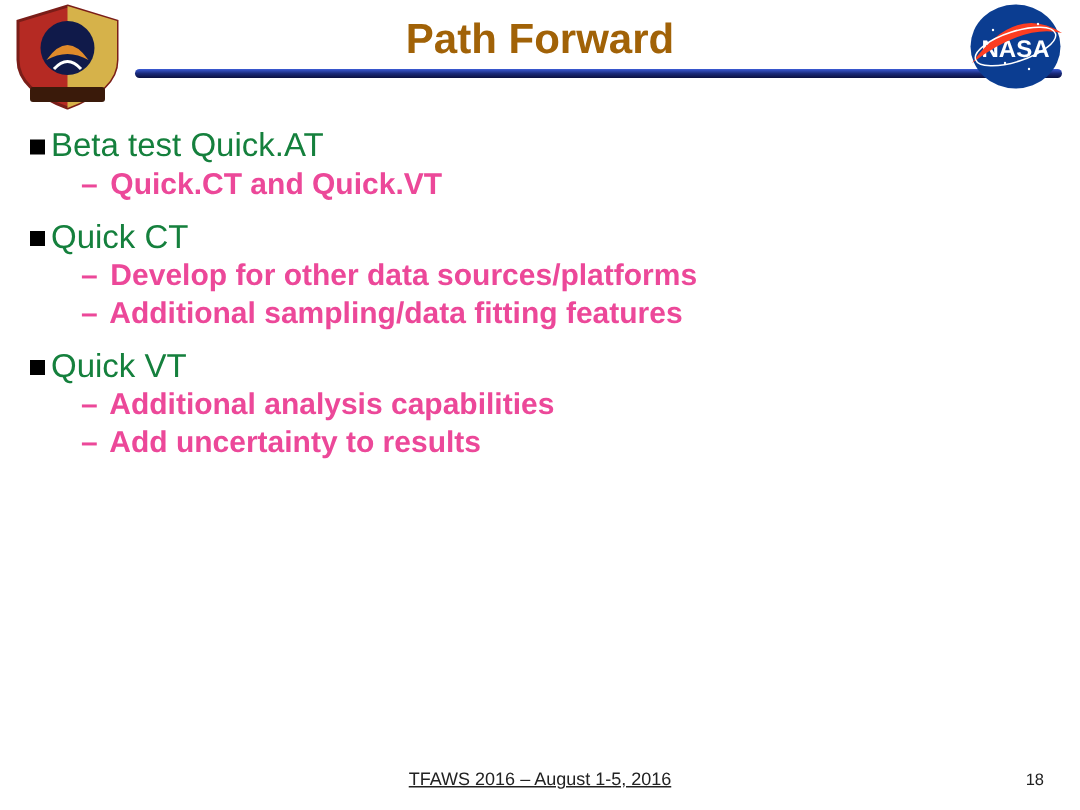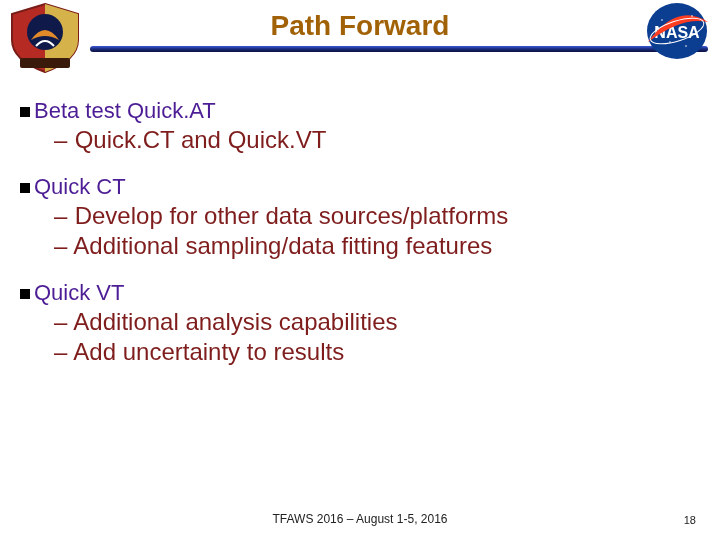--- a/index.html
+++ b/index.html
@@ -48,53 +48,55 @@
     right: 8px;
     top: 2px;
     width: 70px;
     height: 58px;
   }
   .content {
     padding: 18px 20px 0 20px;
   }
   .section-head {
     font-size: 22px;
-    color: #4c1d95;
-    margin: 20px 0 2px 0;
+    color: #15803d;
+    margin: 6px 0 2px 0;
   }
   .bullet-square {
     display: inline-block;
     width: 10px;
     height: 10px;
     background: #000;
     margin-right: 4px;
     vertical-align: 1px;
   }
   .sub-list {
     margin: 2px 0 10px 34px;
     padding: 0;
   }
   .sub-item {
-    font-size: 24px;
-    color: #7f1d1d;
+    font-size: 20px;
+    color: #ec4899;
     list-style: none;
     margin: 2px 0;
+    font-weight: bold;
   }
   .dash {
     display: inline-block;
     width: 14px;
   }
   .footer {
     position: absolute;
     bottom: 14px;
     left: 0;
     width: 100%;
     text-align: center;
     font-size: 12px;
     color: #222;
+    text-decoration: underline;
   }
   .page-num {
     position: absolute;
     bottom: 14px;
     right: 24px;
     font-size: 11px;
     color: #222;
     text-align: right;
   }
 </style>

